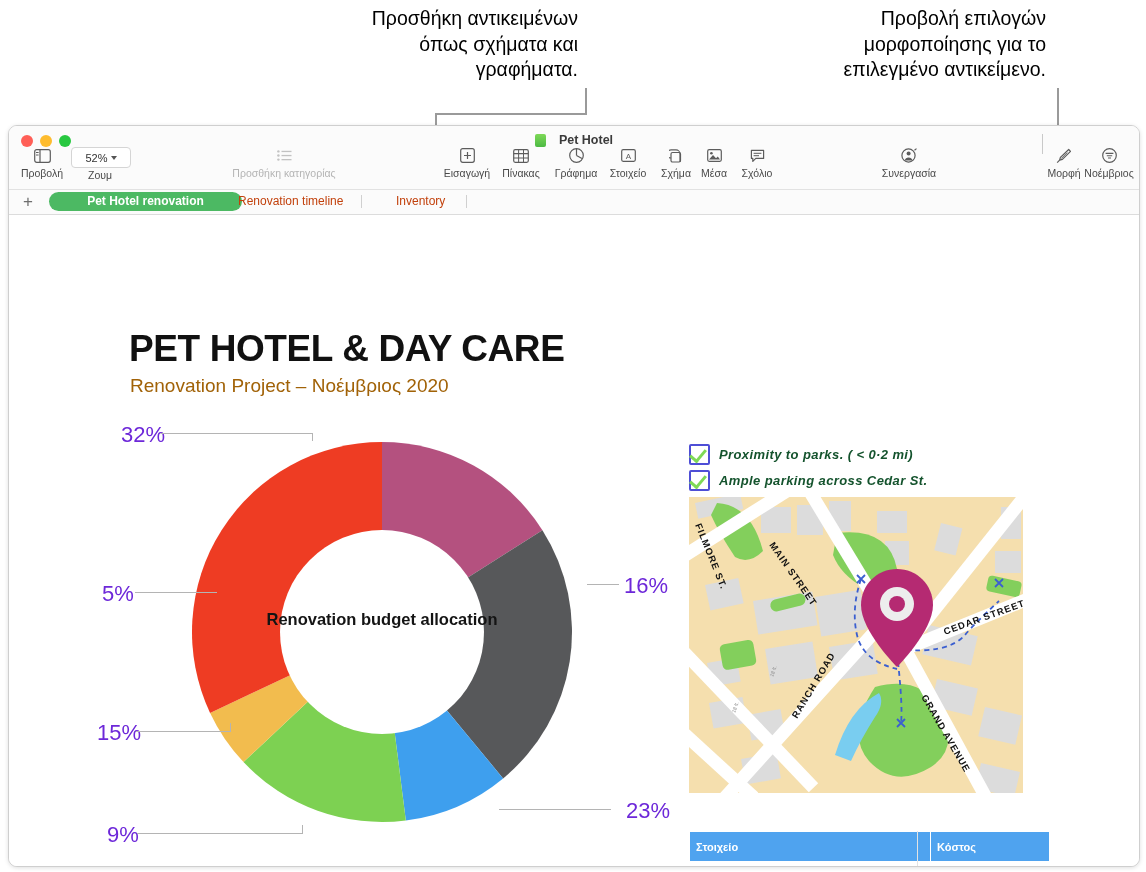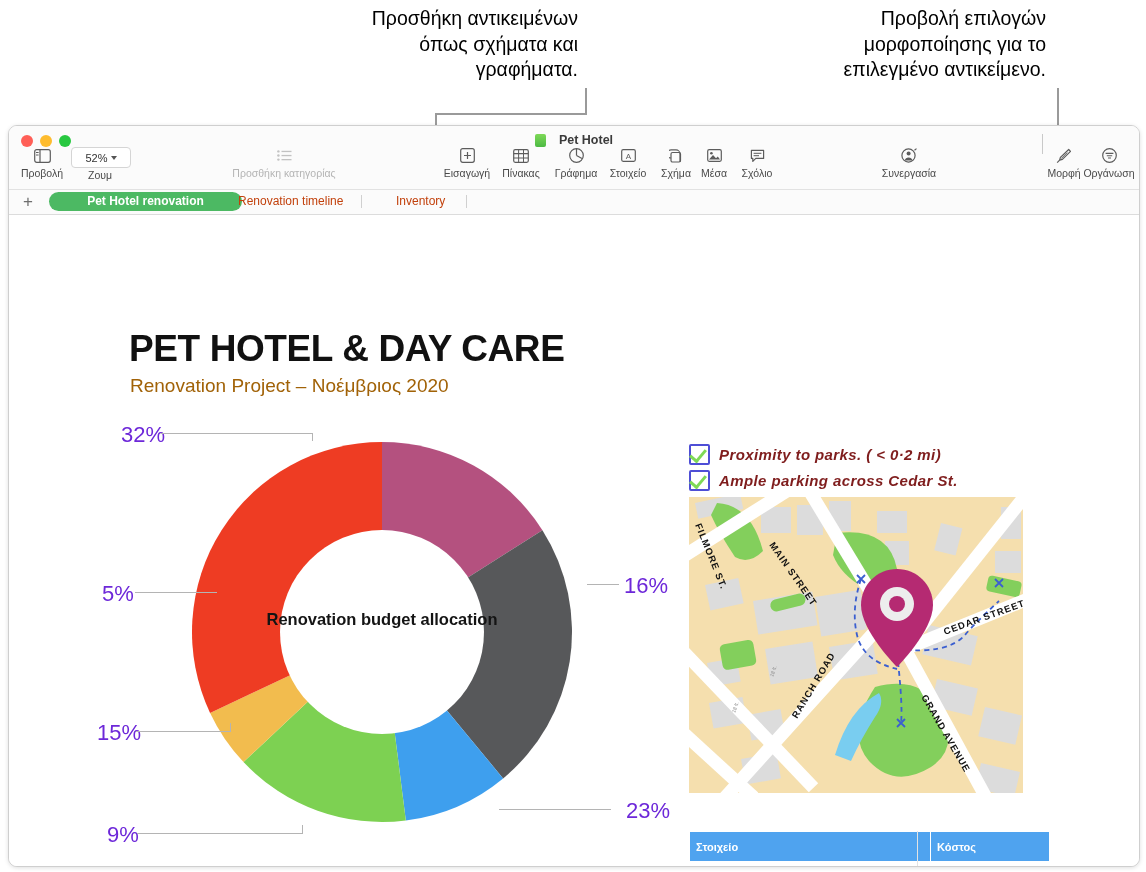--- a/index.html
+++ b/index.html
@@ -66,21 +66,21 @@
 
   
   #legend{position:absolute;left:175px;top:798px;width:370px;font-size:12.5px;color:#1a1a1a;}
 
   
   #checks{position:absolute;left:680px;top:226px;width:340px;}
   .chk-row{display:flex;align-items:center;gap:9px;height:26px;}
   .chk-box{width:17px;height:17px;border:2px solid #4e4ed6;border-radius:2px;position:relative;flex:none;}
   .chk-box:after{content:"";position:absolute;left:2px;top:0px;width:7px;height:13px;
                  border:solid #7ed957;border-width:0 3px 3px 0;transform:rotate(40deg);}
-  .chk-txt{font-size:15px;color:#7f1d1d;font-weight:bold;font-style:italic;letter-spacing:.4px;}
+  .chk-txt{font-size:13px;color:#14532d;font-weight:bold;font-style:italic;letter-spacing:.4px;}
 
   #map{position:absolute;left:680px;top:282px;width:334px;height:296px;background:#f5deac;overflow:hidden;}
 
   
   #tbl{position:absolute;left:680px;top:616px;width:334px;border-collapse:collapse;
        font-size:11px;color:#111;table-layout:fixed;}
   #tbl th{background:#4fa3ef;color:#fff;font-weight:bold;text-align:left;padding:5px 6px;height:19px;
           border:1px solid #ffffff;font-size:11px;}
   #tbl td{padding:5px 6px;height:18px;border-bottom:1px solid #e8e8e8;}
   #tbl td.num{text-align:right;}
@@ -256,21 +256,21 @@
 
     <div class="tbtn" style="right:-5px;width:70px;">
       <span class="ic">
         <svg width="15" height="15" viewBox="0 0 15 15">
             <circle cx="7.5" cy="7.5" r="6.8" fill="none" stroke="#5c5c5c" stroke-width="1.2"></circle>
             <line x1="3.6" y1="5.4" x2="11.4" y2="5.4" stroke="#5c5c5c" stroke-width="1.1"></line>
             <line x1="4.8" y1="7.7" x2="10.2" y2="7.7" stroke="#5c5c5c" stroke-width="1.1"></line>
             <line x1="6" y1="10" x2="9" y2="10" stroke="#5c5c5c" stroke-width="1.1"></line>
           </svg>
       </span>
-      <span class="lb">Οργάνωση</span>
+      <span class="lb">Νοέμβριος</span>
     </div>
   </div>
 
   <div id="tabbar">
     <div id="add-sheet">+</div>
     <div class="sheet-tab active" style="left:40px;width:165px;text-align:center;">Pet Hotel renovation</div>
     <div class="sheet-tab" style="left:215px;">Renovation timeline</div>
     <div class="tab-div" style="left:352px;"></div>
     <div class="sheet-tab" style="left:373px;">Inventory</div>
     <div class="tab-div" style="left:457px;"></div>

